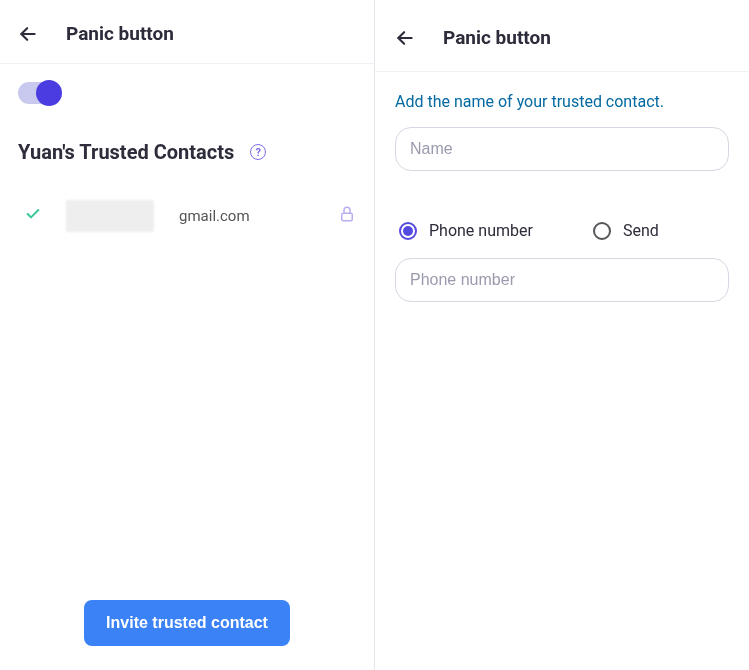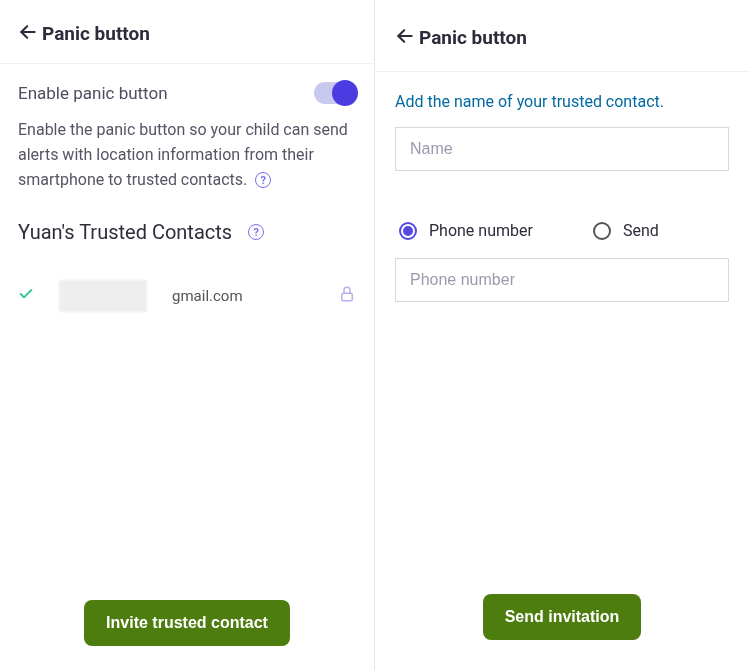--- a/index.html
+++ b/index.html
@@ -15,22 +15,22 @@
     background: #fff;
     display: flex;
     flex-direction: column;
     position: relative;
   }
   .panel-left  { width: 374px; }
   .panel-right { width: 375px; border-left: 1px solid #e4e4ea; }
 
   .header {
     display: flex;
-    align-items: flex-start;
-    gap: 4px;
+    align-items: center;
+    gap: 28px;
     padding: 22px 18px 18px 18px;
     border-bottom: 1px solid #f1f1f5;
   }
   .title {
     font-size: 19px;
     font-weight: 700;
     color: #2c2c3a;
   }
   .panel-right .header { padding: 26px 18px 22px 20px; }
 
@@ -51,53 +51,54 @@
 
   .desc { padding: 6px 18px 0 18px; font-size:16px; line-height:1.55; color:#555565; }
   .help-icon {
     display:inline-flex; align-items:center; justify-content:center;
     width:16px; height:16px; border:1.5px solid #7a6ff0; border-radius:50%;
     color:#7a6ff0; font-size:11px; font-weight:700; vertical-align:middle;
     margin-left:4px;
   }
 
   .subhead { display:flex; align-items:center; gap:12px; padding: 28px 18px 8px 18px; }
-  .subhead h2 { margin:0; font-size:20px; font-weight:400; color:#2d2d3c; }
+  .subhead h2 { margin:0; font-size:20px; font-weight:700; color:#2d2d3c; }
 
   .contact-row {
     display:flex; align-items:center; gap:25px;
     padding: 28px 18px 8px 18px;
+    margin-left: 7px;
   }
   .check { color:#37c89a; }
   .blurred {
     width:88px; height:32px; background:#eeeeee; border-radius:2px; filter:blur(1px);
   }
   .contact-email { font-size:15px; color:#555; }
   .lock { margin-left:auto; color:#c0b8f2; }
 
   .footer {
     margin-top:auto;
     display:flex; justify-content:center;
     padding: 0 18px 24px 18px;
   }
   .btn {
     border:none; border-radius:8px;
-    background:#4d7c0f; color:#fff;
+    background:#3b82f6; color:#fff;
     font-size:16px; font-weight:600;
     padding: 14px 22px;
     cursor:pointer;
   }
 
   
   .panel-right { background:#f6f6f8; }
   .panel-right .inner { background:#fff; flex:1; display:flex; flex-direction:column; }
   .prompt { padding: 20px 20px 10px 20px; font-size:16px; color:#0369a1; }
   .field-wrap { padding: 6px 20px 0 20px; }
   .input {
-    width:100%; border:1px solid #d7d7e2; border-radius:0;
+    width:100%; border:1px solid #d7d7e2; border-radius:16px;
     padding:12px 14px; font-size:16px; color:#333;
   }
   .input::placeholder { color:#9a9aae; }
 
   .radio-row {
     display:flex; gap:60px; padding: 50px 20px 12px 24px;
     font-size:16px; color:#2c2c3a;
   }
   .radio-item { display:flex; align-items:center; gap:12px; cursor:pointer; }
   .radio-outer {
@@ -123,30 +124,25 @@
     <span class="back-arrow">
       <svg width="20" height="20" viewBox="0 0 24 24" fill="none" stroke="#2c2c3a" stroke-width="2.5" stroke-linecap="round" stroke-linejoin="round">
           <line x1="20" y1="12" x2="4" y2="12"></line>
           <polyline points="11 5 4 12 11 19"></polyline>
         </svg>
     </span>
     <span class="title">Panic button</span>
   </div>
 
   <div class="row-toggle">
-    <span class="label">Enable panic button</span>
     <div class="toggle">
       <div class="knob"></div>
     </div>
   </div>
 
-  <div class="desc">
-    <span>Enable the panic button so your child can send alerts with location information from their smartphone to trusted contacts.</span>
-    <span class="help-icon">?</span>
-  </div>
 
   <div class="subhead">
     <h2>Yuan's Trusted Contacts</h2>
     <span class="help-icon">?</span>
   </div>
 
   <div class="contact-row">
     <span class="check">
       <svg width="16" height="16" viewBox="0 0 24 24" fill="none" stroke="#37c89a" stroke-width="3" stroke-linecap="round" stroke-linejoin="round">
           <polyline points="4 12 9 17 20 6"></polyline>
@@ -195,17 +191,14 @@
       <div class="radio-item">
         <span class="radio-outer unselected"></span>
         <span>Send</span>
       </div>
     </div>
 
     <div class="field-wrap">
       <input class="input" type="text" placeholder="Phone number" style="">
     </div>
 
-    <div class="footer-right">
-      <button class="btn">Send invitation</button>
-    </div>
   </div>
 </div>
 
 </body></html>

